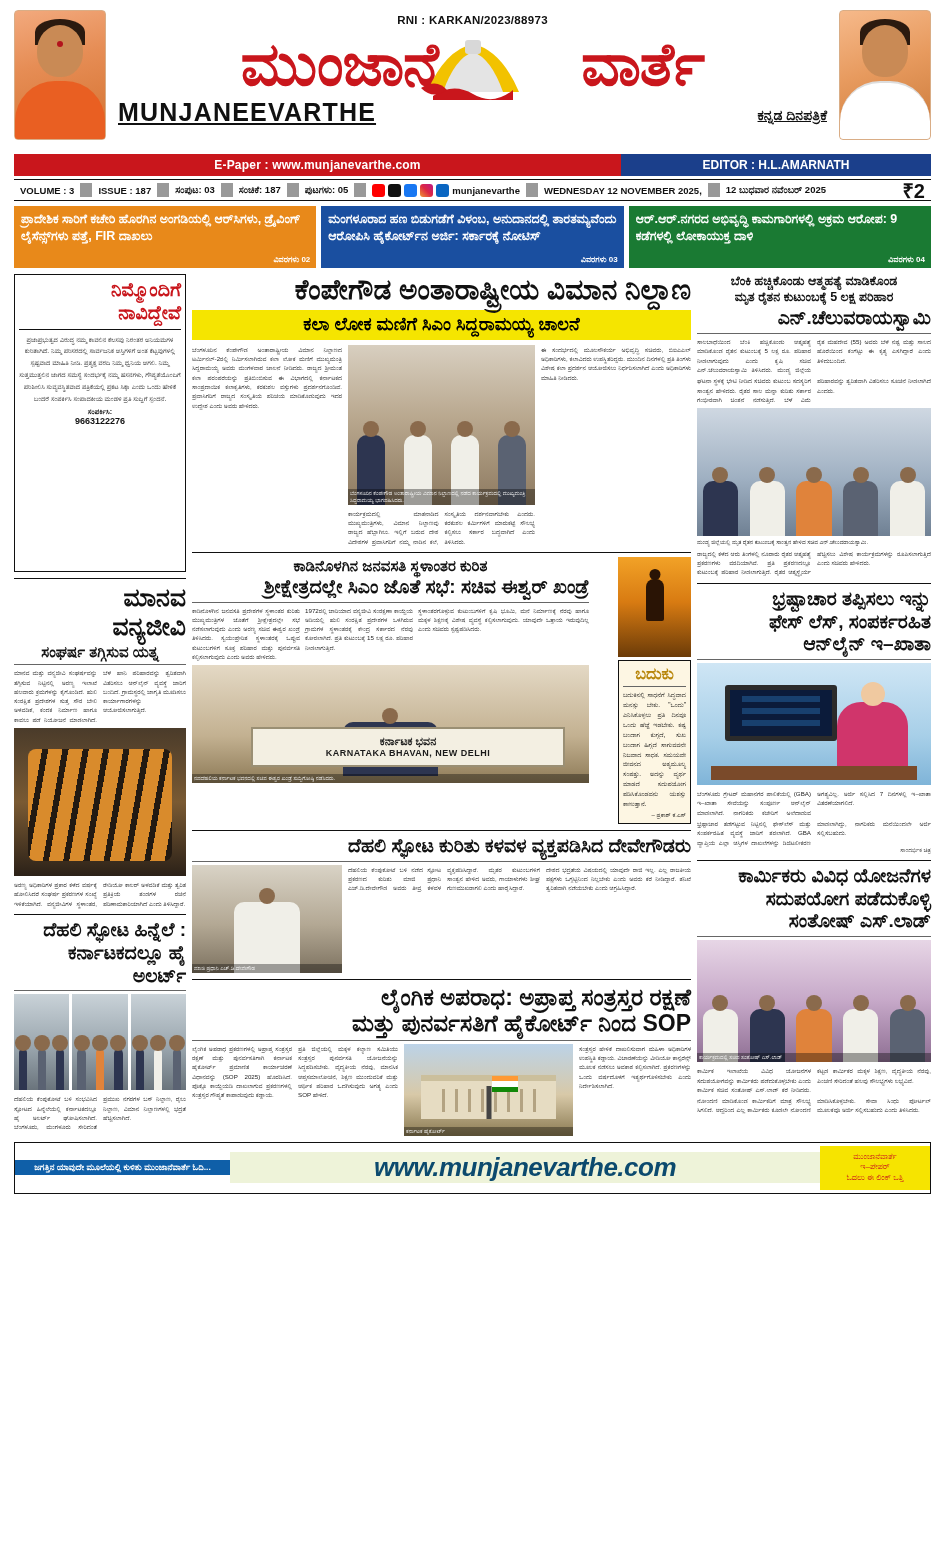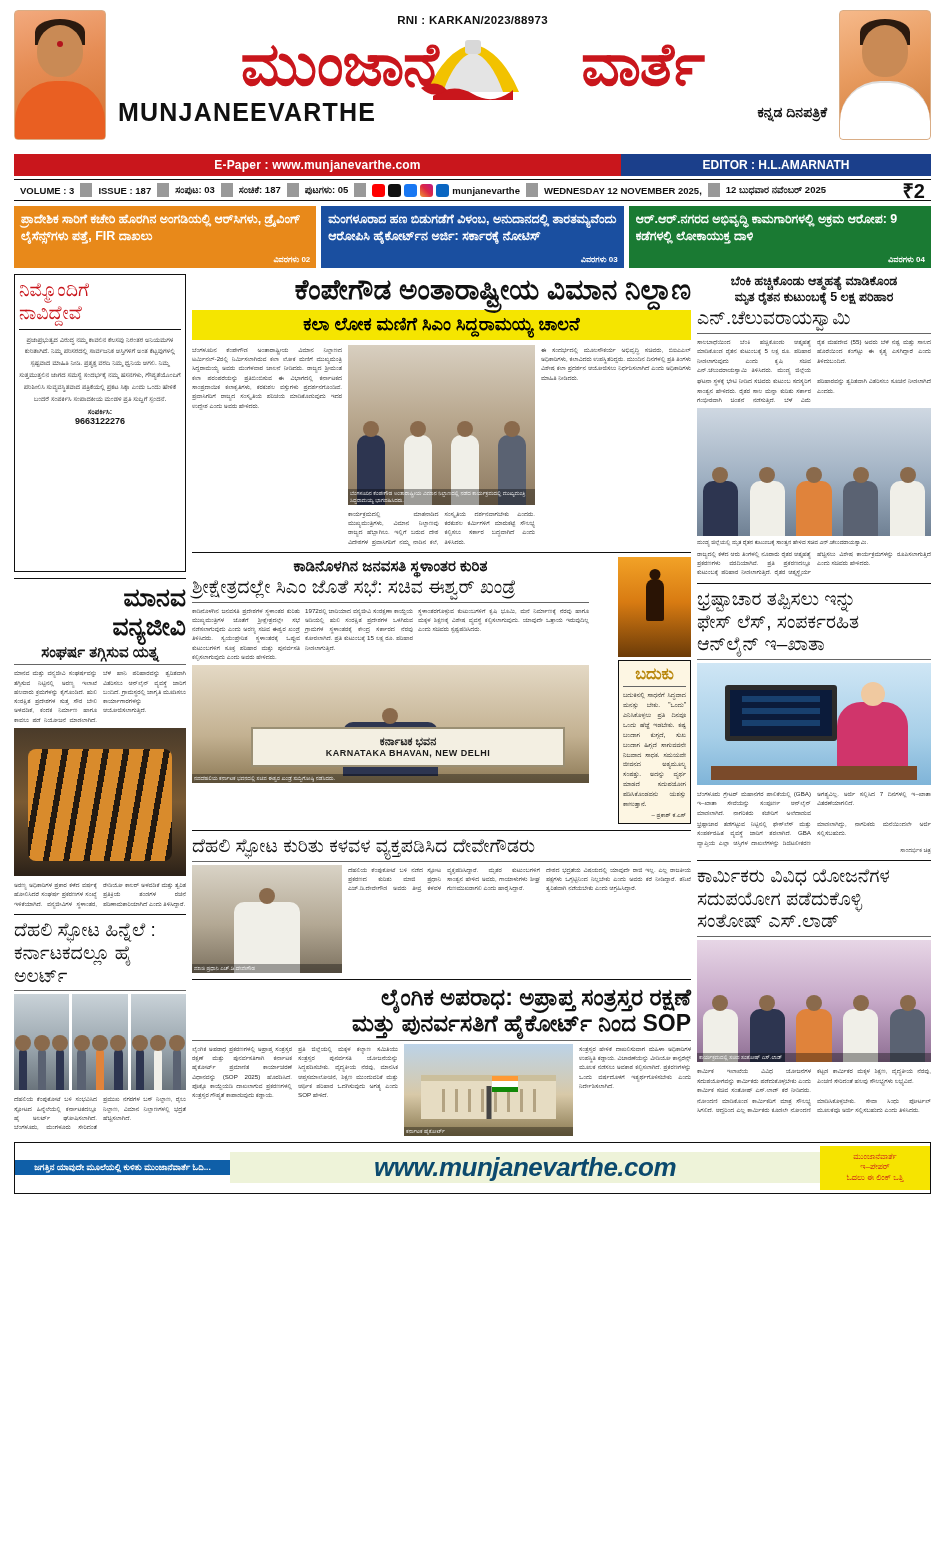--- a/index.html
+++ b/index.html
@@ -45,21 +45,21 @@
     font-family:"Liberation Sans", sans-serif;
     font-size:60px; font-weight:bold; color:#c9161c; line-height:78px;
     letter-spacing:-1px; white-space:nowrap;
   }
   .kn-title .part2 { color:#c9161c; }
   .emblem {
     position:absolute; left:50%; top:4px; transform:translateX(-50%);
     width:116px; height:72px;
   }
   .en-title { font-size:25px; font-weight:bold; letter-spacing:1.2px; margin-top:-6px;}
-  .mh-center-bottom { display:flex; justify-content:space-between; align-items:flex-start; padding:0 4px;}
+  .mh-center-bottom { display:flex; justify-content:space-between; align-items:center; padding:0 4px;text-decoration:underline;}
 
   
   .editorbar { display:flex; height:22px; margin-top:4px; font-size:12px; font-weight:bold; }
   .editorbar .epaper { flex:1 1 auto; background:#c9161c; color:#fff; display:flex; align-items:center; justify-content:center; letter-spacing:.2px;}
   .editorbar .editor { flex:0 0 310px; background:#1b3f8b; color:#fff; display:flex; align-items:center; justify-content:center;}
 
   
   .infobar { display:flex; align-items:center; height:22px; border-top:1px solid #111; border-bottom:1px solid #111; margin-top:3px; font-size:9.5px; font-weight:bold;}
   .infobar > div { padding:0 6px; white-space:nowrap; }
   .ib-sep { width:1px; background:#999; height:14px; }
@@ -83,21 +83,21 @@
   .cols { display:flex; gap:6px; margin-top:6px; }
   .col-l { width:172px; flex:0 0 172px; }
   .col-m { flex:1 1 auto; }
   .col-r { width:234px; flex:0 0 234px; }
 
   .box { border:1px solid #111; padding:4px; }
   .hr { border:0; border-top:1px solid #111; margin:4px 0; }
   .hr-thin { border:0; border-top:1px solid #666; margin:3px 0; }
 
   .kn-head-lg { font-size:25px; font-weight:bold; line-height:1.15; text-align:right; }
-  .kn-head-md { font-size:19px; font-weight:normal; line-height:1.2; text-align:left; }
+  .kn-head-md { font-size:19px; font-weight:bold; line-height:1.2; text-align:right; }
   .kn-head-sm { font-size:15px; font-weight:bold; line-height:1.25; text-align:center; }
   .kn-head-xs { font-size:12.5px; font-weight:bold; line-height:1.25; text-align:center; }
 
   .body-text { font-size:6.2px; line-height:1.5; text-align:justify; color:#222; hyphens:auto; }
   .body-text.c2 { column-count:2; column-gap:6px; }
 
   .yellowbar { background:#f5e500; color:#000; font-weight:bold; text-align:center; font-size:18px; padding:4px 2px; line-height:1.2;}
 
   
   .photo { position:relative; overflow:hidden; background:#b9c2cc; }

